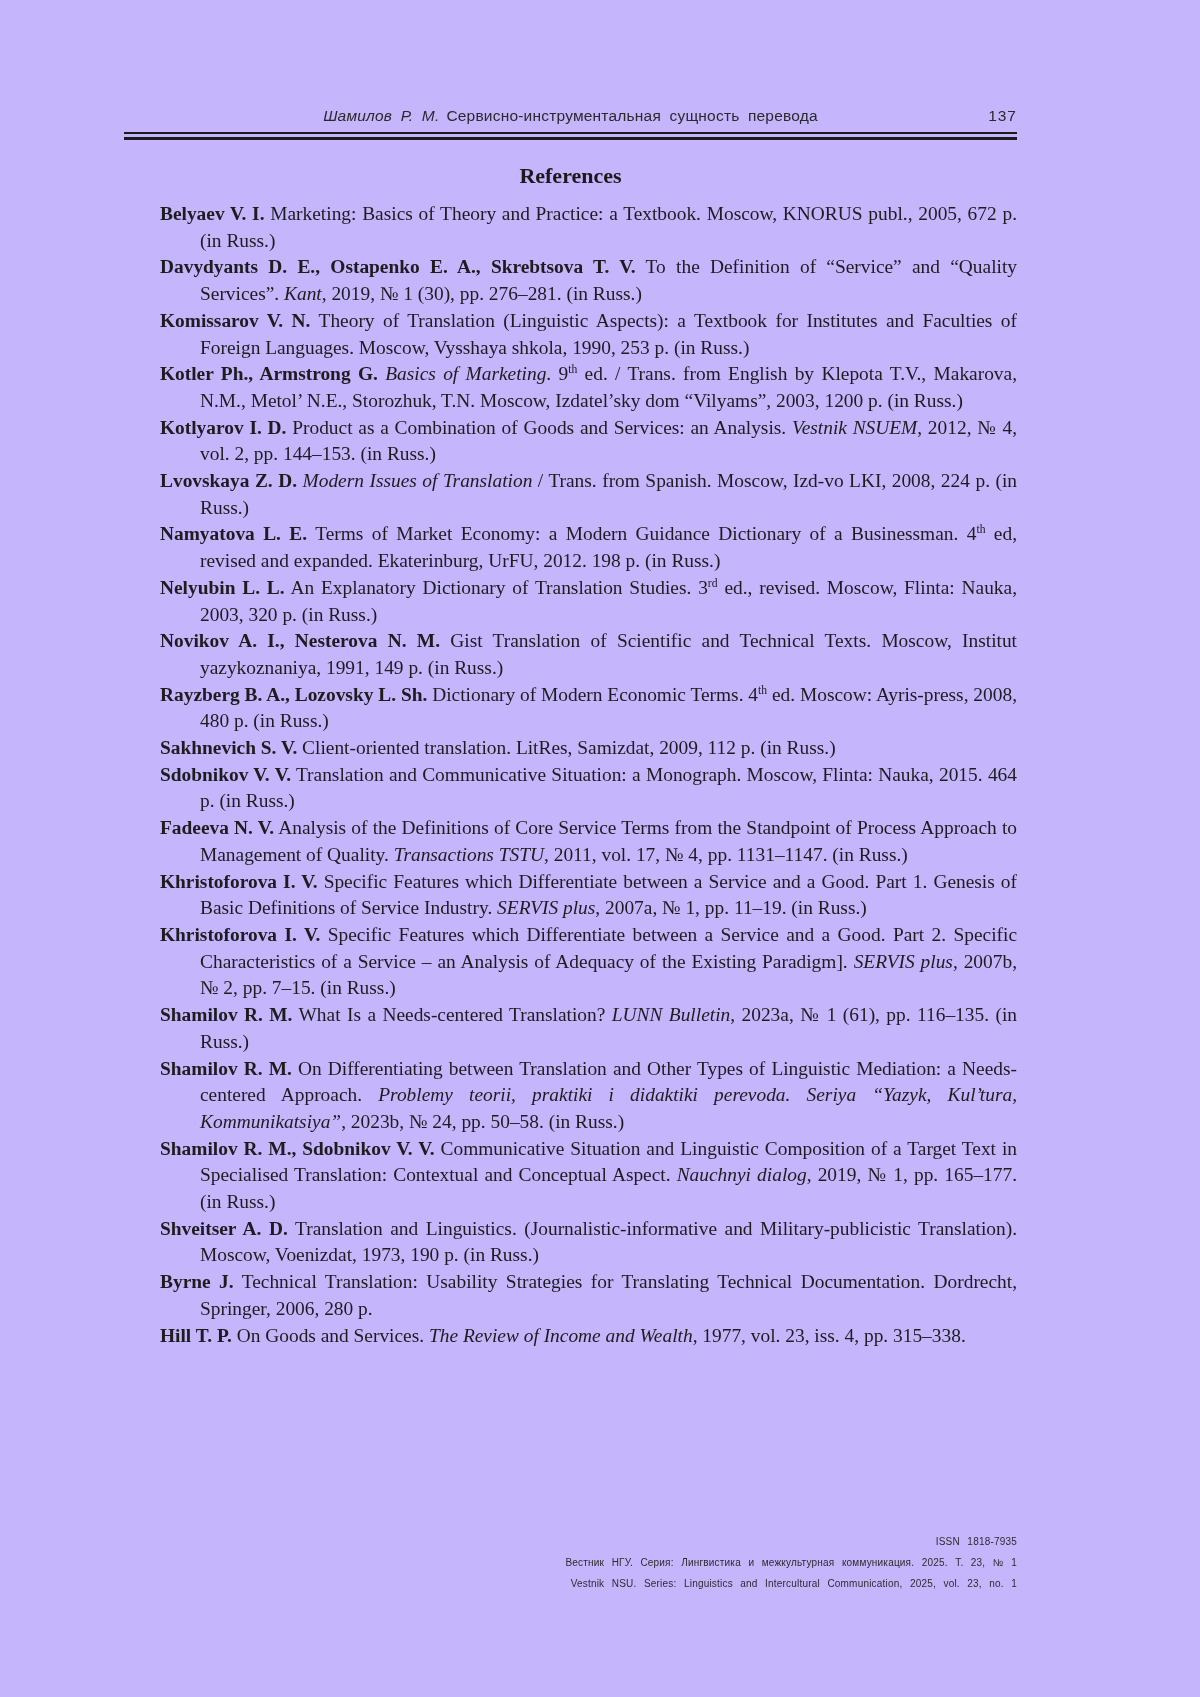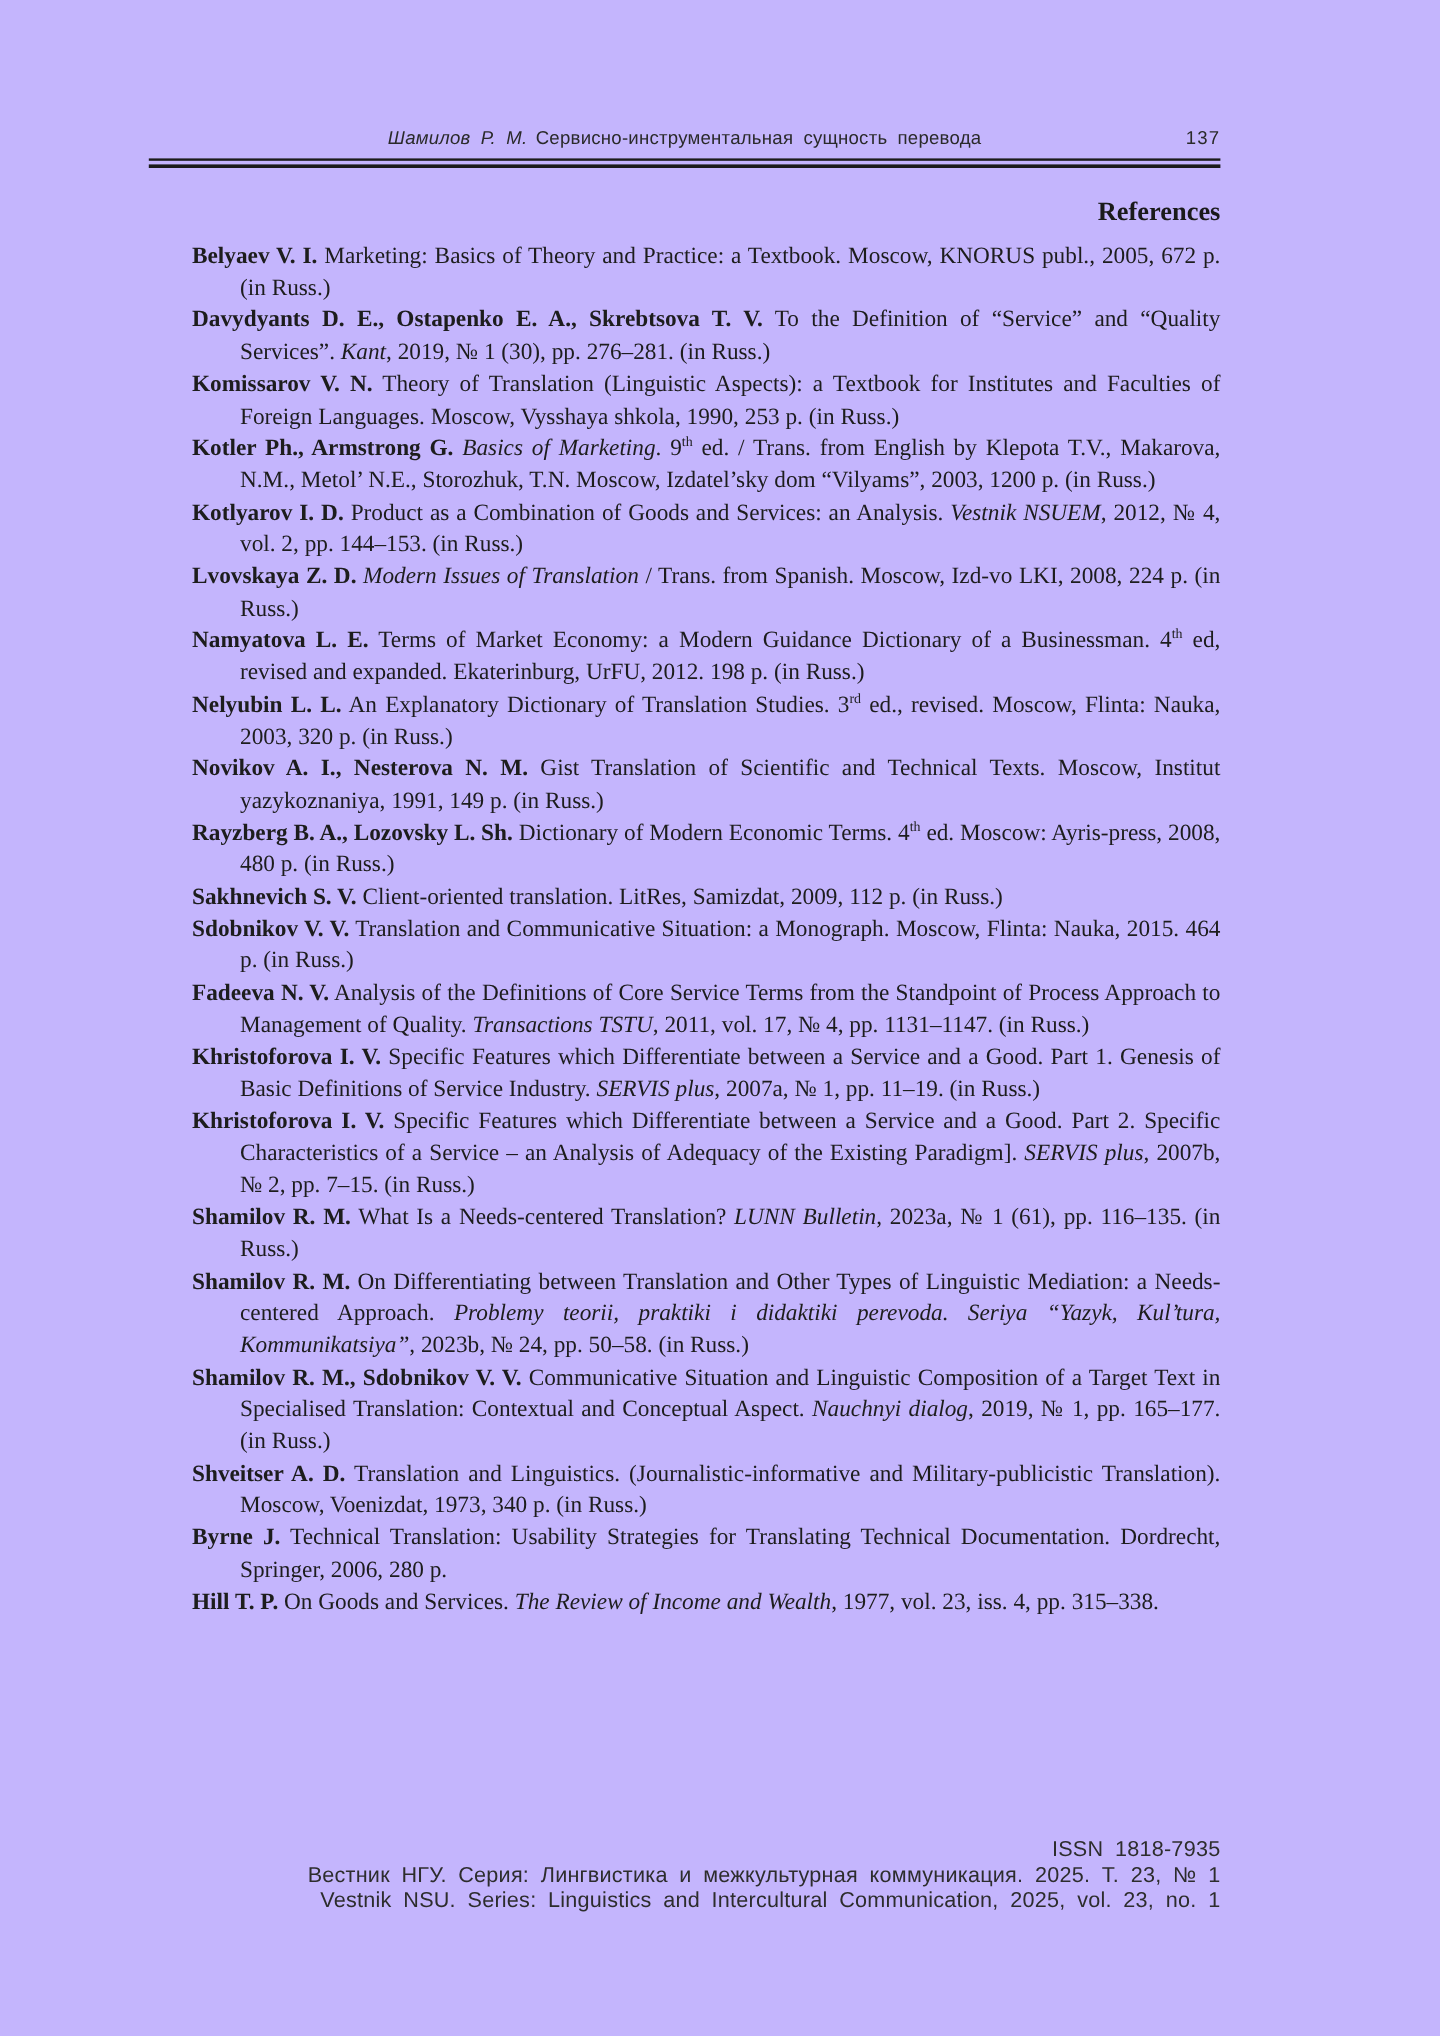--- a/index.html
+++ b/index.html
@@ -54,21 +54,21 @@
     border-bottom: 3px solid #1b1b1b;
   }
 
   
   .refs-title {
     position: absolute;
     top: 163px;
     left: 124px;
     width: 893px;
     margin: 0;
-    text-align: right;
+    text-align: center;
     font-size: 22px;
     font-weight: bold;
     line-height: 26px;
     color: #1a1a1a;
   }
 
   
   .refs {
     position: absolute;
     top: 201px;
@@ -95,21 +95,21 @@
     vertical-align: super;
   }
 
   
   .imprint {
     position: absolute;
     top: 1531px;
     right: 183px;
     text-align: right;
     font-family: "Liberation Sans", sans-serif;
-    font-size: 18px;
+    font-size: 10px;
     line-height: 21px;
     color: #2d2d2d;
     word-spacing: 4.5px;
     letter-spacing: 0.2px;
   }
 </style>
 </head>
 <body>
 
 <div class="page">
@@ -135,21 +135,21 @@
       <li><span class="seg-bold">Novikov A. I., Nesterova N. M.</span><span class="seg-normal"> Gist Translation of Scientific and Technical Texts. Moscow, Institut yazykoznaniya, 1991, 149 p. (in Russ.)</span></li>
       <li><span class="seg-bold">Rayzberg B. A., Lozovsky L. Sh.</span><span class="seg-normal"> Dictionary of Modern Economic Terms. 4</span><sup>th</sup><span class="seg-normal"> ed. Moscow: Ayris-press, 2008, 480 p. (in Russ.)</span></li>
       <li><span class="seg-bold">Sakhnevich S. V.</span><span class="seg-normal"> Client-oriented translation. LitRes, Samizdat, 2009, 112 p. (in Russ.)</span></li>
       <li><span class="seg-bold">Sdobnikov V. V.</span><span class="seg-normal"> Translation and Communicative Situation: a Monograph. Moscow, Flinta: Nauka, 2015. 464 p. (in Russ.)</span></li>
       <li><span class="seg-bold">Fadeeva N. V.</span><span class="seg-normal"> Analysis of the Definitions of Core Service Terms from the Standpoint of Process Approach to Management of Quality. </span><span class="seg-italic">Transactions TSTU</span><span class="seg-normal">, 2011, vol. 17, № 4, pp. 1131–1147. (in Russ.)</span></li>
       <li><span class="seg-bold">Khristoforova I. V.</span><span class="seg-normal"> Specific Features which Differentiate between a Service and a Good. Part 1. Genesis of Basic Definitions of Service Industry. </span><span class="seg-italic">SERVIS plus</span><span class="seg-normal">, 2007a, № 1, pp. 11–19. (in Russ.)</span></li>
       <li><span class="seg-bold">Khristoforova I. V.</span><span class="seg-normal"> Specific Features which Differentiate between a Service and a Good. Part 2. Specific Characteristics of a Service – an Analysis of Adequacy of the Existing Paradigm]. </span><span class="seg-italic">SERVIS plus</span><span class="seg-normal">, 2007b, № 2, pp. 7–15. (in Russ.)</span></li>
       <li><span class="seg-bold">Shamilov R. M.</span><span class="seg-normal"> What Is a Needs-centered Translation? </span><span class="seg-italic">LUNN Bulletin</span><span class="seg-normal">, 2023a, № 1 (61), pp. 116–135. (in Russ.)</span></li>
       <li><span class="seg-bold">Shamilov R. M.</span><span class="seg-normal"> On Differentiating between Translation and Other Types of Linguistic Mediation: a Needs-centered Approach. </span><span class="seg-italic">Problemy teorii, praktiki i didaktiki perevoda. Seriya “Yazyk, Kul’tura, Kommunikatsiya”</span><span class="seg-normal">, 2023b, № 24, pp. 50–58. (in Russ.)</span></li>
       <li><span class="seg-bold">Shamilov R. M., Sdobnikov V. V.</span><span class="seg-normal"> Communicative Situation and Linguistic Composition of a Target Text in Specialised Translation: Contextual and Conceptual Aspect. </span><span class="seg-italic">Nauchnyi dialog</span><span class="seg-normal">, 2019, № 1, pp. 165–177. (in Russ.)</span></li>
-      <li><span class="seg-bold">Shveitser A. D.</span><span class="seg-normal"> Translation and Linguistics. (Journalistic-informative and Military-publicistic Translation). Moscow, Voenizdat, 1973, 340 p. (in Russ.)</span></li>
+      <li><span class="seg-bold">Shveitser A. D.</span><span class="seg-normal"> Translation and Linguistics. (Journalistic-informative and Military-publicistic Translation). Moscow, Voenizdat, 1973, 190 p. (in Russ.)</span></li>
       <li><span class="seg-bold">Byrne J.</span><span class="seg-normal"> Technical Translation: Usability Strategies for Translating Technical Documentation. Dordrecht, Springer, 2006, 280 p.</span></li>
       <li><span class="seg-bold">Hill T. P.</span><span class="seg-normal"> On Goods and Services. </span><span class="seg-italic">The Review of Income and Wealth</span><span class="seg-normal">, 1977, vol. 23, iss. 4, pp. 315–338.</span></li>
     </ol>
 
   <footer class="imprint">
     <div>ISSN 1818-7935</div>
     <div>Вестник НГУ. Серия: Лингвистика и межкультурная коммуникация. 2025. Т. 23, № 1</div>
     <div>Vestnik NSU. Series: Linguistics and Intercultural Communication, 2025, vol. 23, no. 1</div>
   </footer>
 

